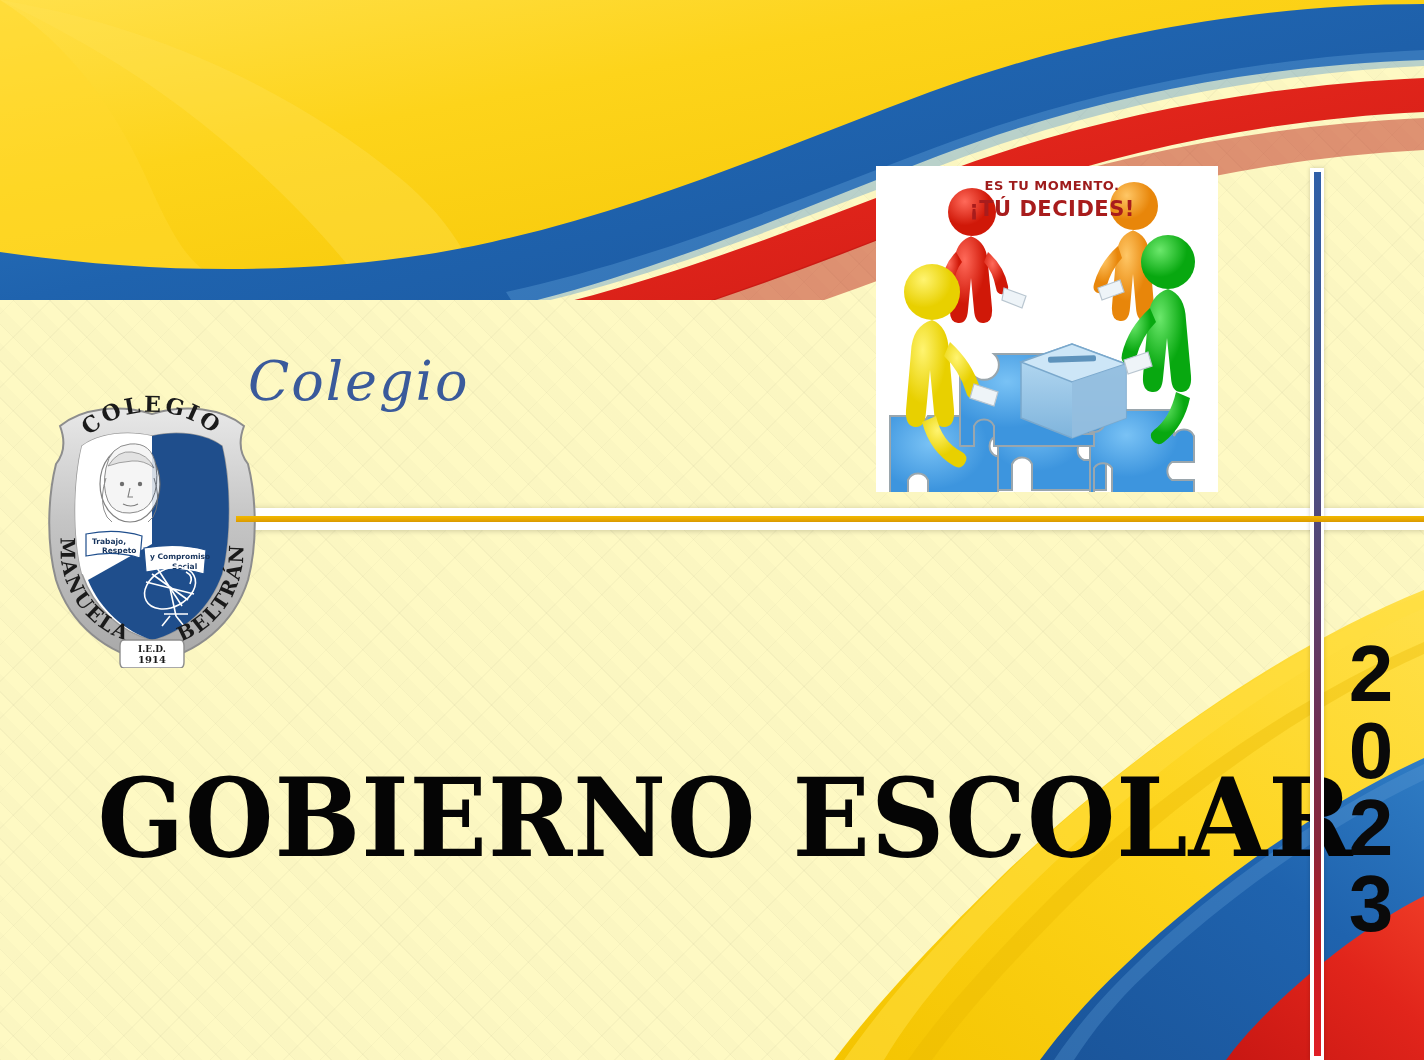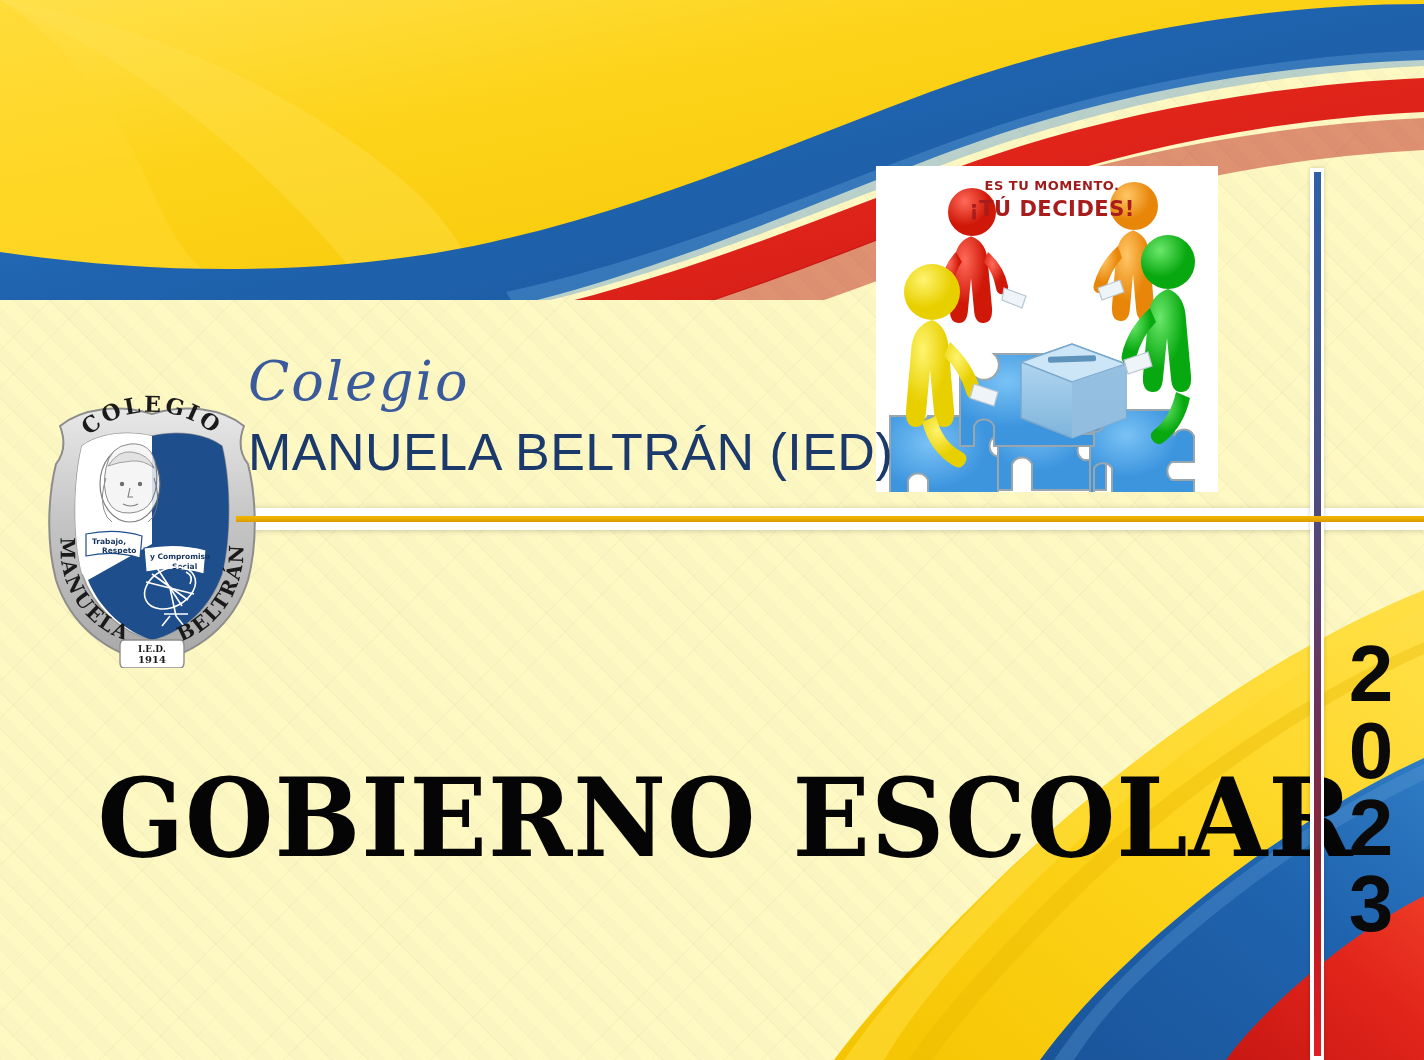--- a/index.html
+++ b/index.html
@@ -398,21 +398,20 @@
     <text x="122" y="271" text-anchor="middle" font-family="DejaVu Serif, serif" font-size="10" font-weight="700" fill="#1a1a1a">1914</text>
   </svg>
 
   <div class="hrule-bevel"></div>
   <div class="hrule-gold"></div>
   <div class="vbar-outer"></div>
   <div class="vbar-inner"></div>
 
   <div class="name-block">
     <div class="script-colegio">Colegio</div>
-    <div class="school-name">MANUELA BELTRÁN (IED)</div>
   </div>
 
   <div class="main-title">GOBIERNO ESCOLAR</div>
 
   <div class="year-stack">
     <span>2</span>
     <span>0</span>
     <span>2</span>
     <span>3</span>
   </div>

